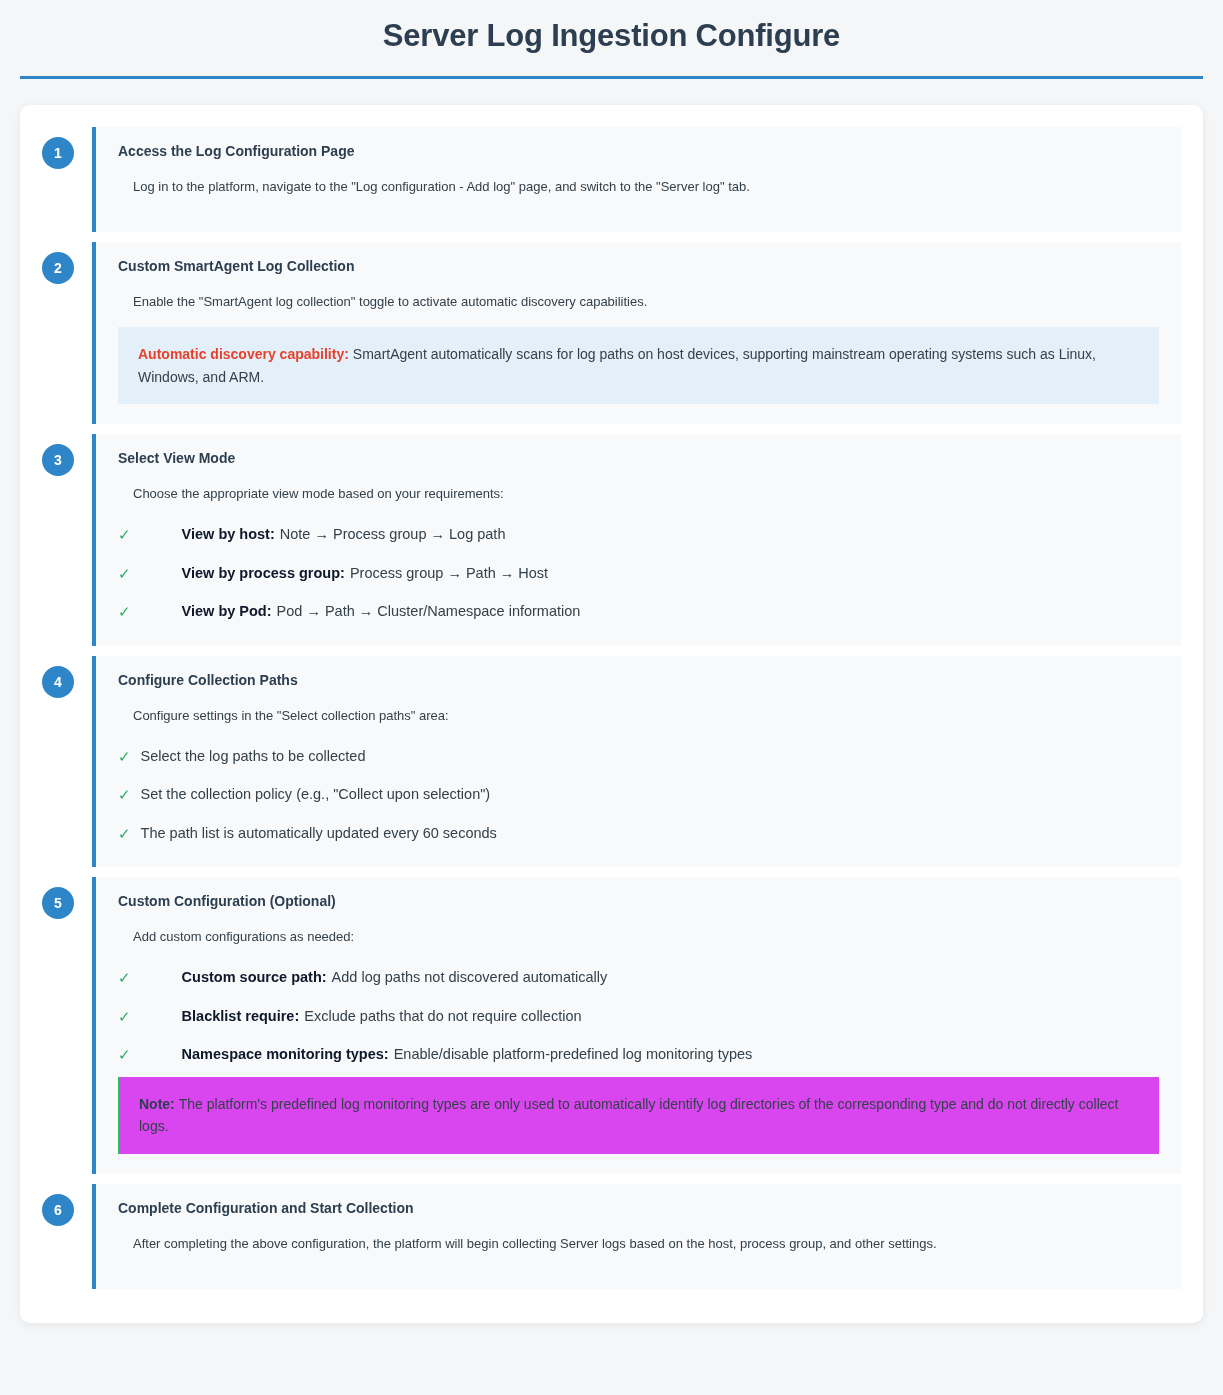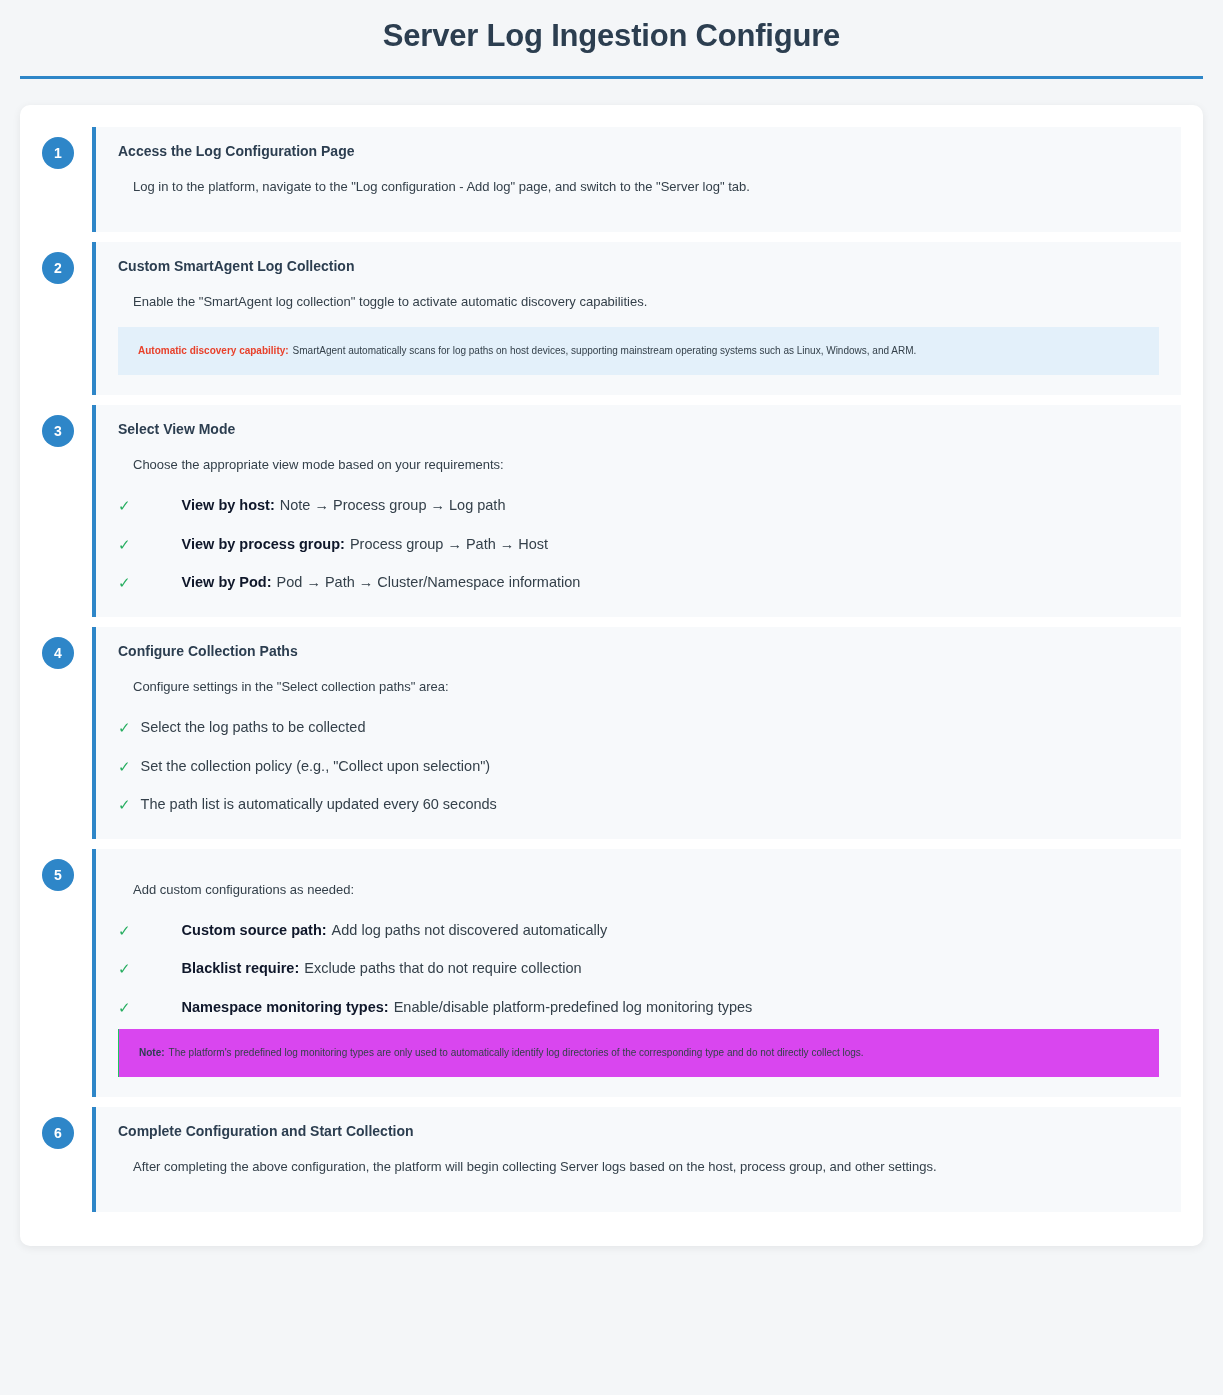--- a/index.html
+++ b/index.html
@@ -100,21 +100,21 @@
   }
   .bullet-strong {
     font-weight: bold;
     color: #0f172a;
     margin-right: 5px;
     margin-left: 41px;
   }
   .callout {
     margin-top: 10px;
     padding: 16px 20px;
-    font-size: 10px;
+    font-size: 14px;
     line-height: 1.6;
     color: #34404a;
   }
   .callout-info {
     background: #e3f0fa;
   }
   .callout-info .callout-lead {
     color: #e8412b;
     font-weight: bold;
   }
@@ -191,20 +191,21 @@
               <li>
                 <span class="check">✓</span>
                 <span><span>The path list is automatically updated every 60 seconds</span></span>
               </li>
             </ul>
           </div>
         </div>
         <div class="step">
           <div class="step-badge">5</div>
           <div class="step-body">
+            <div class="step-heading">Custom Configuration (Optional)</div>
             <p class="step-desc">Add custom configurations as needed:</p>
             <ul class="bullets">
               <li>
                 <span class="check">✓</span>
                 <span><span class="bullet-strong">Custom source path:</span><span>Add log paths not discovered automatically</span></span>
               </li>
               <li>
                 <span class="check">✓</span>
                 <span><span class="bullet-strong">Blacklist require:</span><span>Exclude paths that do not require collection</span></span>
               </li>

